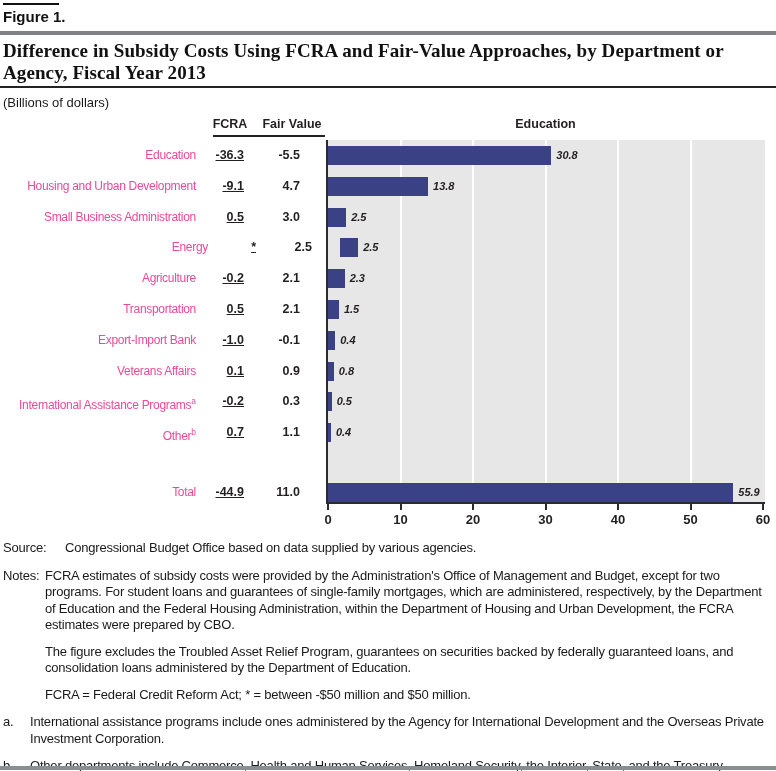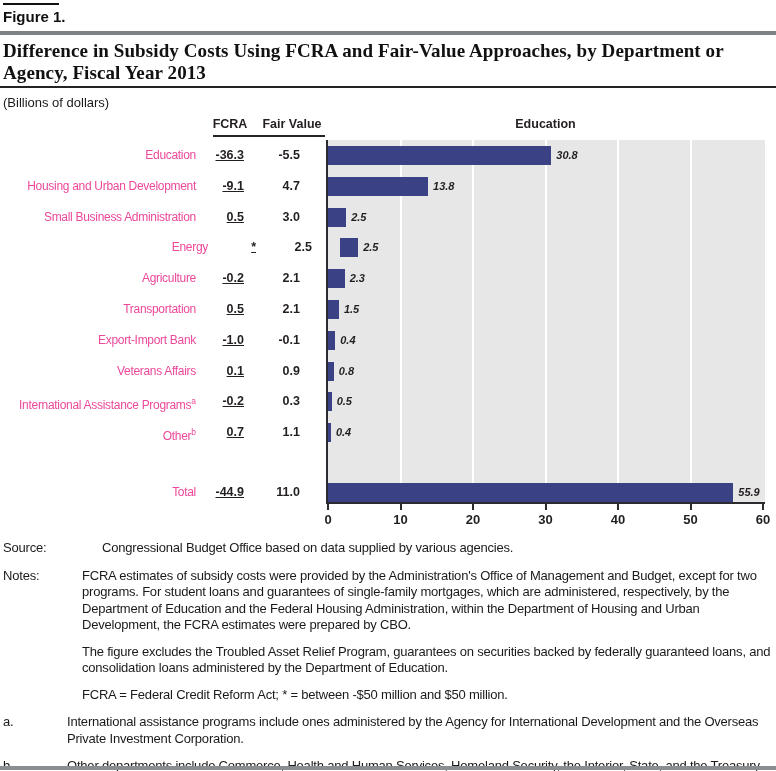--- a/index.html
+++ b/index.html
@@ -58,21 +58,21 @@
     font-size:11px;font-weight:bold;color:#231f20;white-space:nowrap;font-style:italic;
   }
   .tick{position:absolute;top:364px;width:2px;height:6px;background:#2b2b30;}
   .tick-label{
     position:absolute;top:372px;width:40px;text-align:center;
     font-size:13px;font-weight:bold;color:#231f20;
   }
 
   
   .notes-block{position:absolute;top:540px;left:3px;right:4px;font-size:13px;letter-spacing:-0.2px;line-height:16.5px;color:#1a1a1a;}
-  .note-row{display:flex;margin-bottom:11px;gap:37px;}
+  .note-row{display:flex;margin-bottom:11px;}
   .note-tag{flex:0 0 auto;}
   .tag-source{width:62px;}
   .tag-notes{width:42px;}
   .tag-fn{width:27px;}
   .note-body{flex:1 1 auto;}
   .note-body p{margin:0 0 10px 0;}
   .note-body p:last-child{margin-bottom:0;}
   .rule-gray-bottom{position:absolute;bottom:1px;left:0;width:776px;height:4px;background:#8b8e91;}
 </style>
 </head>

